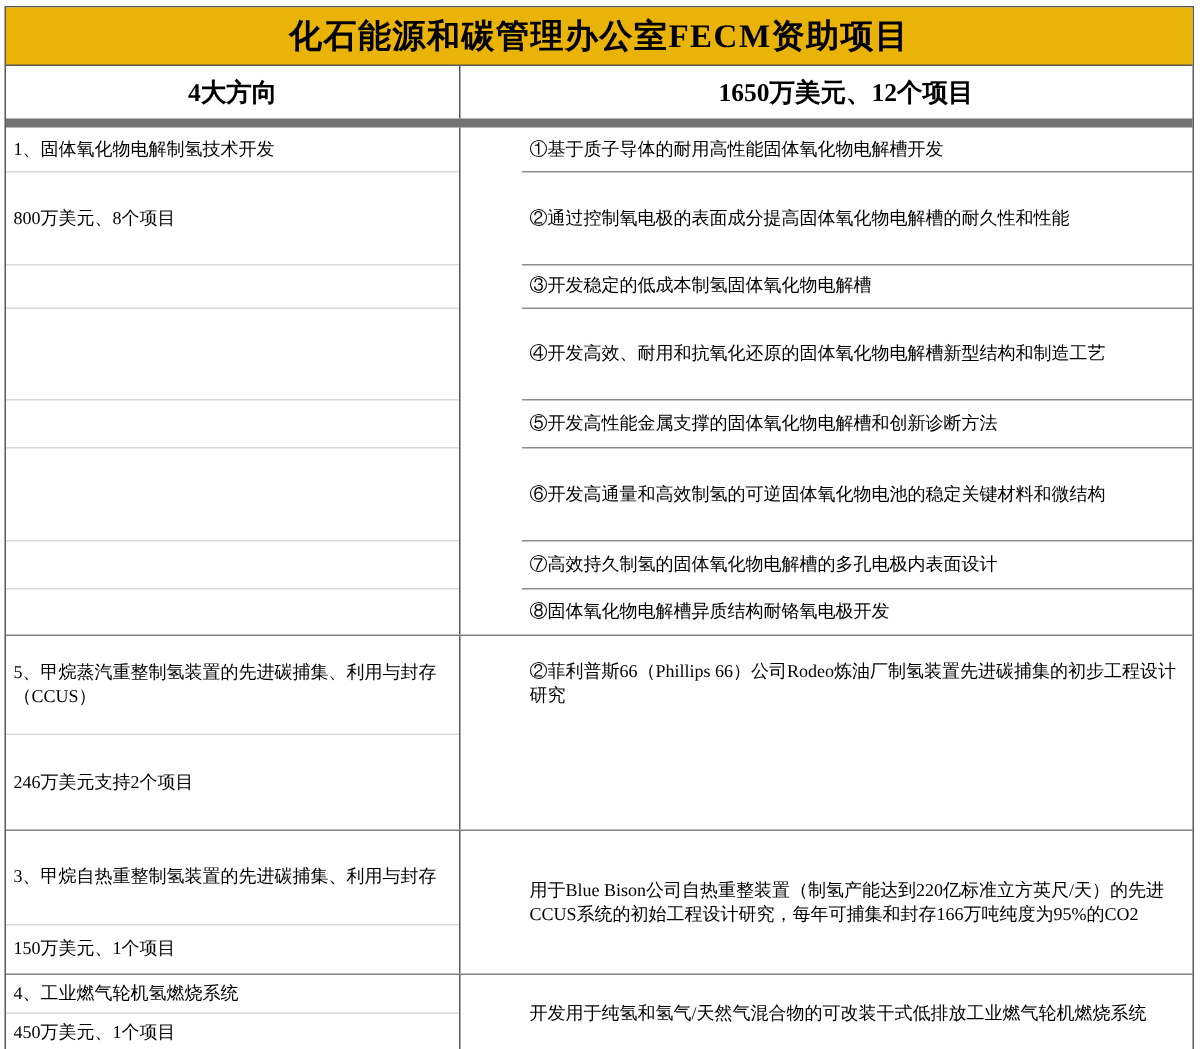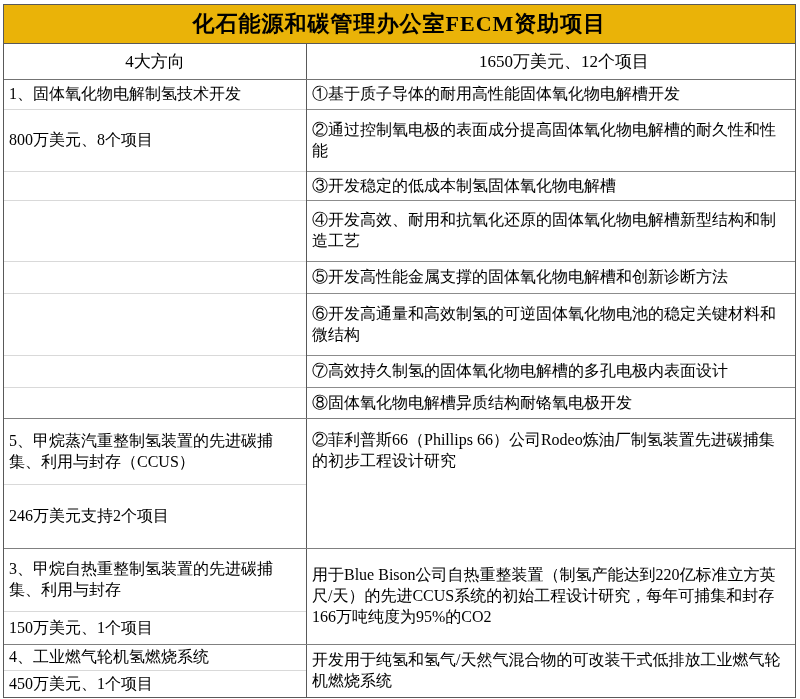--- a/index.html
+++ b/index.html
@@ -21,22 +21,22 @@
     height: 38px;
     background: #eab308;
     border-bottom: 1px solid #595959;
     display: flex; align-items: center; justify-content: center;
     font-weight: bold; font-size: 22px;
     letter-spacing: 1px;
   }
   .header-row {
     display: flex;
     height: 35px;
-    border-bottom: 1px solid #737373;
-    font-weight: normal; font-size: 17px;
+    border-bottom: 6px solid #737373;
+    font-weight: bold; font-size: 17px;
   }
   .header-left {
     width: 302px; box-sizing: border-box;
     display: flex; align-items: center; justify-content: center;
   }
   .header-right {
     flex: 1; box-sizing: border-box;
     border-left: 1px solid #595959;
     display: flex; align-items: center; justify-content: center; padding-left: 26px;
   }
@@ -45,26 +45,26 @@
     border-bottom: 1px solid #808080;
   }
   .section:last-child { border-bottom: none; }
   .left-col {
     width: 302px; box-sizing: border-box;
     display: flex; flex-direction: column;
   }
   .right-col {
     flex: 1; box-sizing: border-box;
     border-left: 1px solid #595959;
-    display: flex; flex-direction: column;
+    display: flex; flex-direction: column; padding-left: 41px;
   }
   .cell {
     box-sizing: border-box;
     padding: 1px 5px 1px 5px;
-    font-size: 16px;
+    font-size: 12px;
     line-height: 1.3;
     display: flex; align-items: center;
     overflow: hidden;
     text-align: left;
   }
   .lrow { border-bottom: 1px solid #D9D9D9; }
   .left-col .lrow:last-child { border-bottom: none; }
   .rrow { border-bottom: 1px solid #8C8C8C; }
   .right-col .rrow:last-child { border-bottom: none; }
   .cell span { display: block; }

